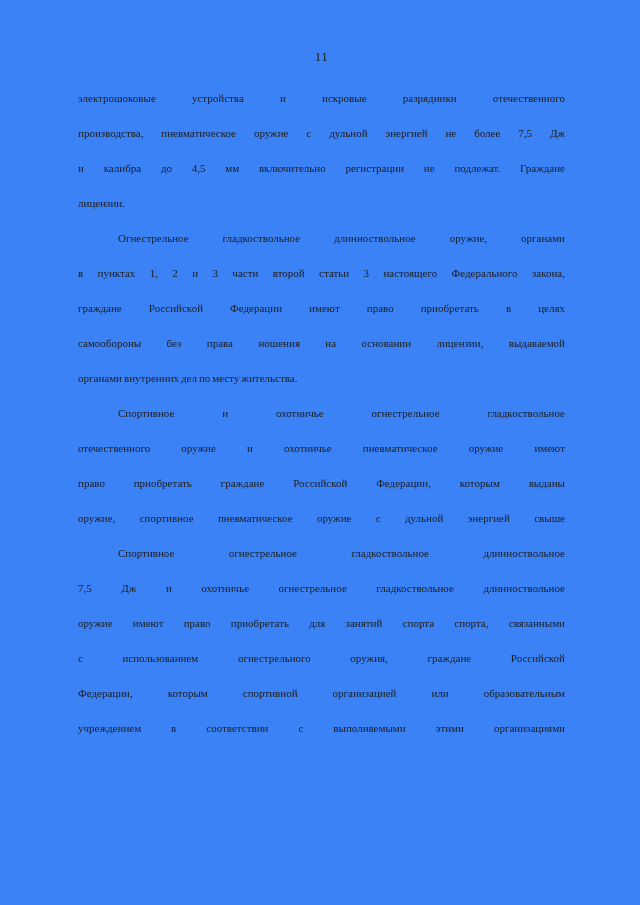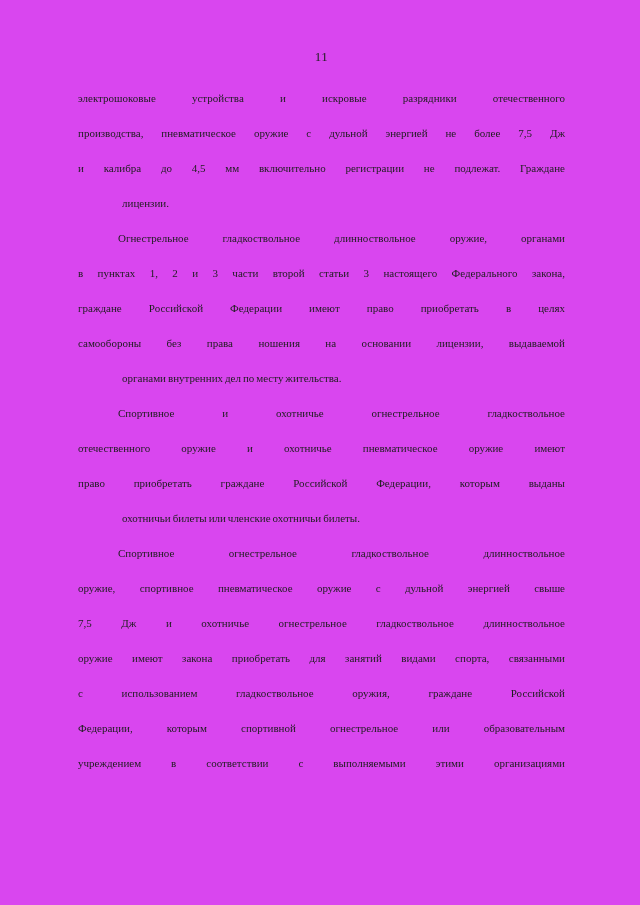--- a/index.html
+++ b/index.html
@@ -12,21 +12,21 @@
     height: 905px;
     font-family: "Liberation Serif", "DejaVu Serif", serif;
     color: #1e1e1e;
     overflow: hidden;
   }
   .page {
     box-sizing: border-box;
     width: 640px;
     height: 905px;
     padding: 50px 75px 0 78px;
-    background: #d946ef;
+    background: #3b82f6;
     overflow: hidden;
   }
   .page-number {
     text-align: center;
     font-size: 13px;
     line-height: 14px;
     margin-bottom: 17px;
     letter-spacing: 0.5px;
   }
   .para {
@@ -37,21 +37,20 @@
     line-height: 35px;
     text-align: justify;
     text-align-last: justify;
     word-spacing: -0.8px;
   }
   .line.indent {
     text-indent: 40px;
   }
   .line.last {
     text-align-last: left;
-    margin-left: 44px;
   }
 </style>
 </head>
 <body>
 
 <div class="page">
   <div class="page-number">11</div>
   <div class="body-text">
       <div class="para">
         <div class="line">электрошоковые устройства и искровые разрядники отечественного</div>
@@ -63,25 +62,24 @@
         <div class="line indent">Огнестрельное гладкоствольное длинноствольное оружие, органами</div>
         <div class="line">в пунктах 1, 2 и 3 части второй статьи 3 настоящего Федерального закона,</div>
         <div class="line">граждане Российской Федерации имеют право приобретать в целях</div>
         <div class="line">самообороны без права ношения на основании лицензии, выдаваемой</div>
         <div class="line last">органами внутренних дел по месту жительства.</div>
       </div>
       <div class="para">
         <div class="line indent">Спортивное и охотничье огнестрельное гладкоствольное</div>
         <div class="line">отечественного оружие и охотничье пневматическое оружие имеют</div>
         <div class="line">право приобретать граждане Российской Федерации, которым выданы</div>
-        <div class="line last">охотничьи билеты или членские охотничьи билеты.</div>
       </div>
       <div class="para">
+        <div class="line">оружие, спортивное пневматическое оружие с дульной энергией свыше</div>
         <div class="line indent">Спортивное огнестрельное гладкоствольное длинноствольное</div>
-        <div class="line">оружие, спортивное пневматическое оружие с дульной энергией свыше</div>
         <div class="line">7,5 Дж и охотничье огнестрельное гладкоствольное длинноствольное</div>
-        <div class="line">оружие имеют закона приобретать для занятий видами спорта, связанными</div>
-        <div class="line">с использованием гладкоствольное оружия, граждане Российской</div>
-        <div class="line">Федерации, которым спортивной огнестрельное или образовательным</div>
+        <div class="line">оружие имеют право приобретать для занятий спорта спорта, связанными</div>
+        <div class="line">с использованием огнестрельного оружия, граждане Российской</div>
+        <div class="line">Федерации, которым спортивной организацией или образовательным</div>
         <div class="line">учреждением в соответствии с выполняемыми этими организациями</div>
       </div>
     </div>
 </div>
 
 </body></html>

